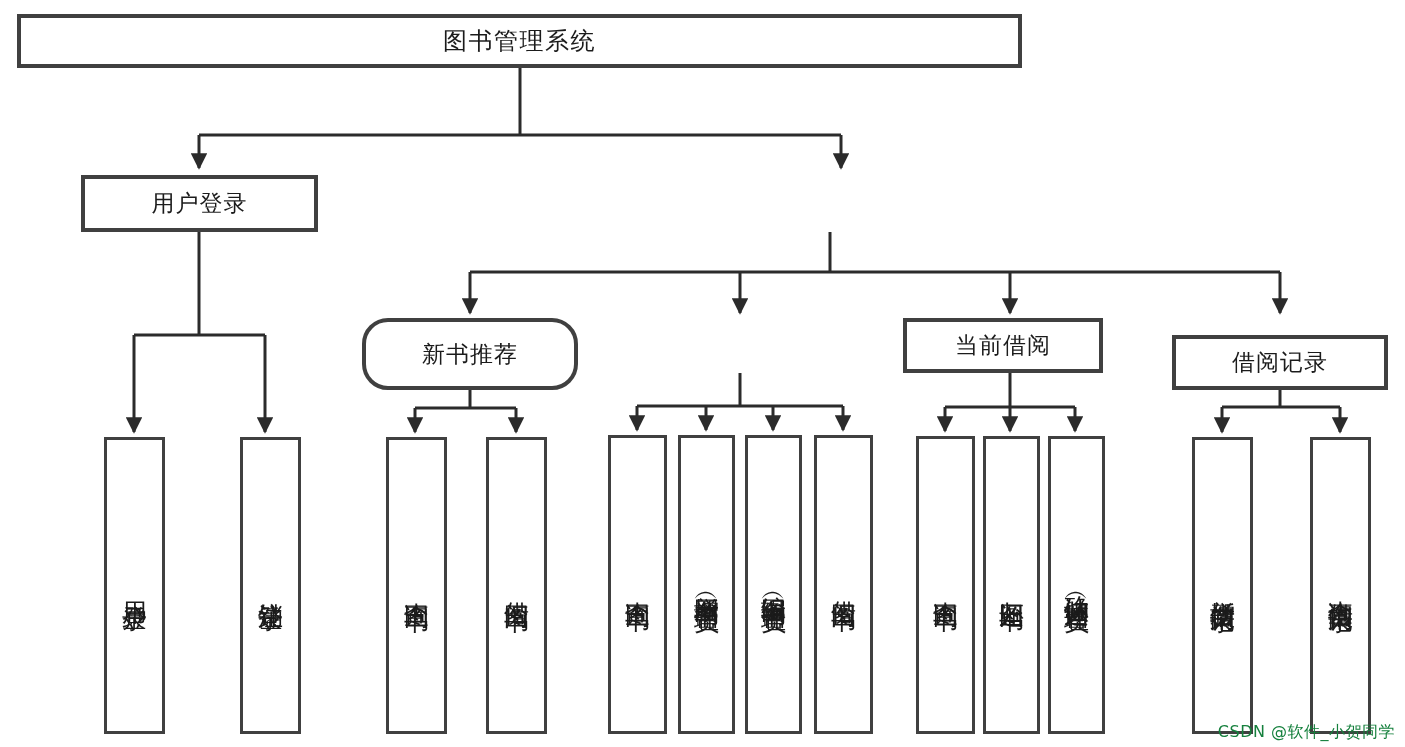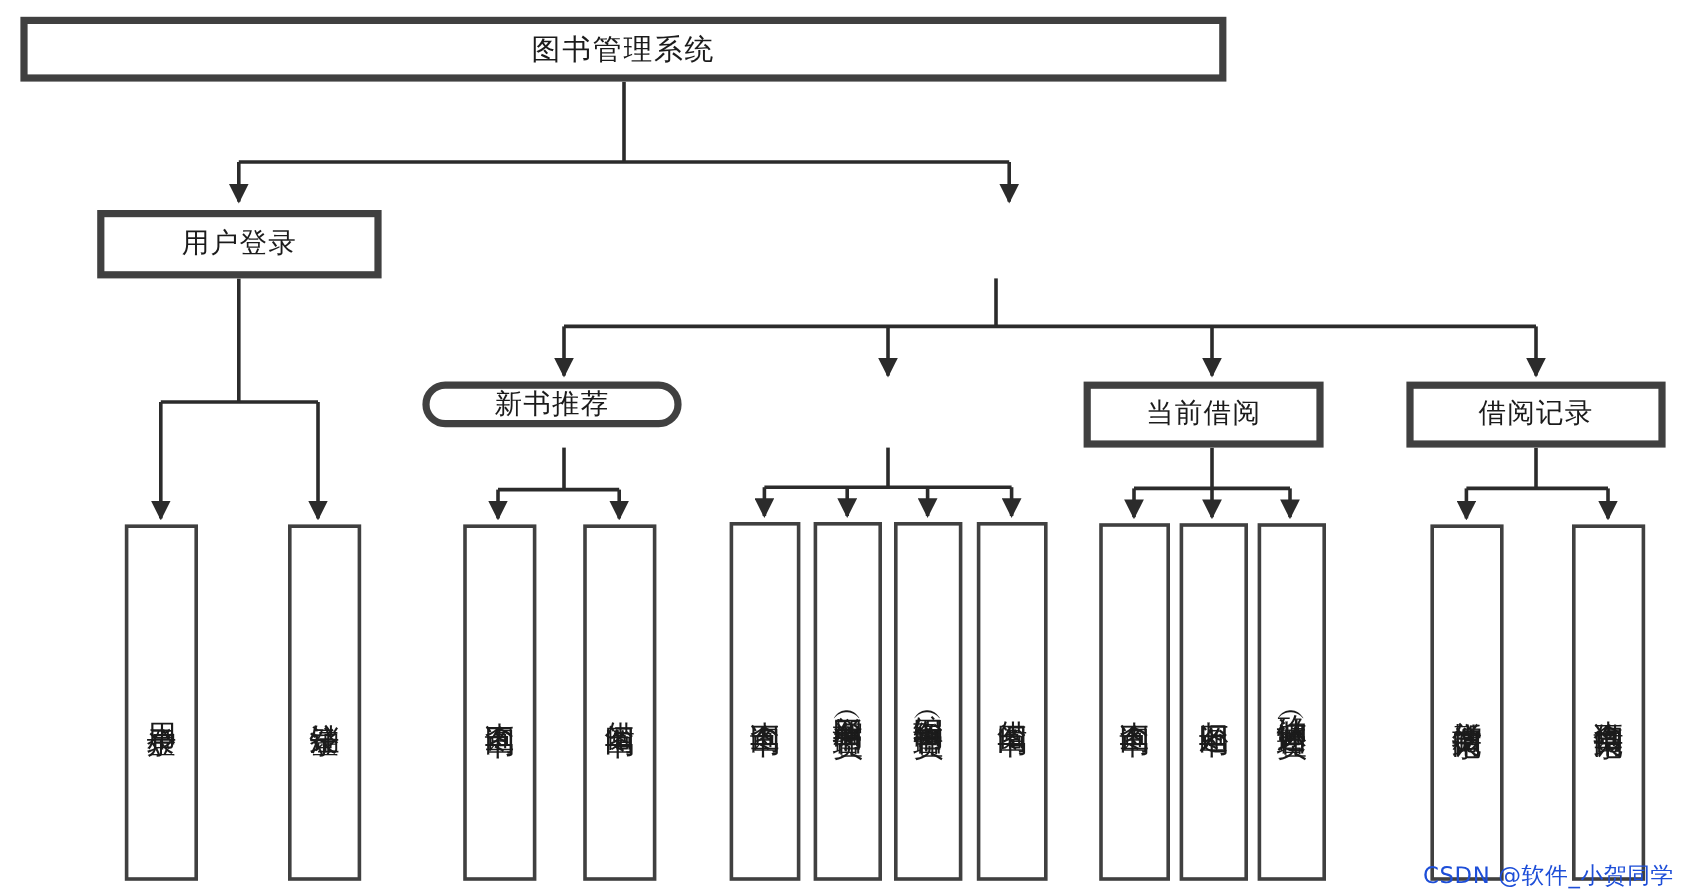--- a/index.html
+++ b/index.html
@@ -19,21 +19,21 @@
     position:absolute;
     left:0; top:0;
     width:1405px;
     height:747px;
     pointer-events:none;
   }
   .node{
     position:absolute;
     box-sizing:border-box;
     background:#ffffff;
-    border:6px solid #404040;
+    border:4px solid #404040;
     display:flex;
     align-items:center;
     justify-content:center;
     color:#1b1b1b;
   }
   .node.h{
     font-size:23px;
     line-height:1.15;
     letter-spacing:1px;
   }
@@ -54,22 +54,22 @@
     line-height:1.08;
     letter-spacing:2px;
     white-space:nowrap;
     color:#1b1b1b;
     text-align:center;
   }
   .watermark{
     position:absolute;
     right:10px;
     bottom:4px;
-    font-size:19px;
-    color:#1d4ed8;
+    font-size:16px;
+    color:#15803d;
     letter-spacing:0.5px;
     white-space:nowrap;
     user-select:none;
     text-align:center;
   }
 </style>
 </head>
 <body>
 
 <div id="canvas">
@@ -126,30 +126,30 @@
 
   <div class="node root" style="left:17px; top:14px; width:1005px; height:54px;">
     <span>图书管理系统</span>
   </div>
 
   <div class="node h" style="left:81px; top:175px; width:237px; height:57px;">
     <span>用户登录</span>
   </div>
 
 
-  <div class="node h" style="left:352px; top:318px; width:216px; height:38px;border-radius:26px;">
+  <div class="node h" style="left:362px; top:318px; width:216px; height:72px;border-radius:26px;">
     <span>新书推荐</span>
   </div>
 
 
   <div class="node h" style="left:903px; top:318px; width:200px; height:55px;">
     <span>当前借阅</span>
   </div>
 
-  <div class="node h" style="left:1172px; top:318px; width:216px; height:55px;">
+  <div class="node h" style="left:1172px; top:335px; width:216px; height:55px;">
     <span>借阅记录</span>
   </div>
 
   <div class="node v" style="left:104px; top:437px; width:61px; height:297px;">
     <span class="vtext">用户登录</span>
   </div>
   <div class="node v" style="left:240px; top:437px; width:61px; height:297px;">
     <span class="vtext">注销登录</span>
   </div>
 

